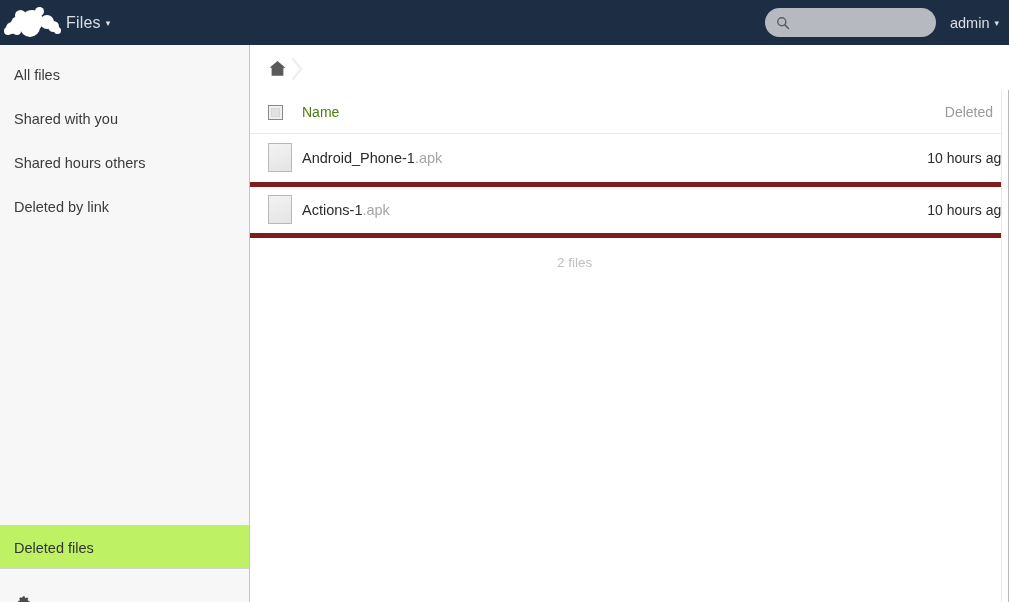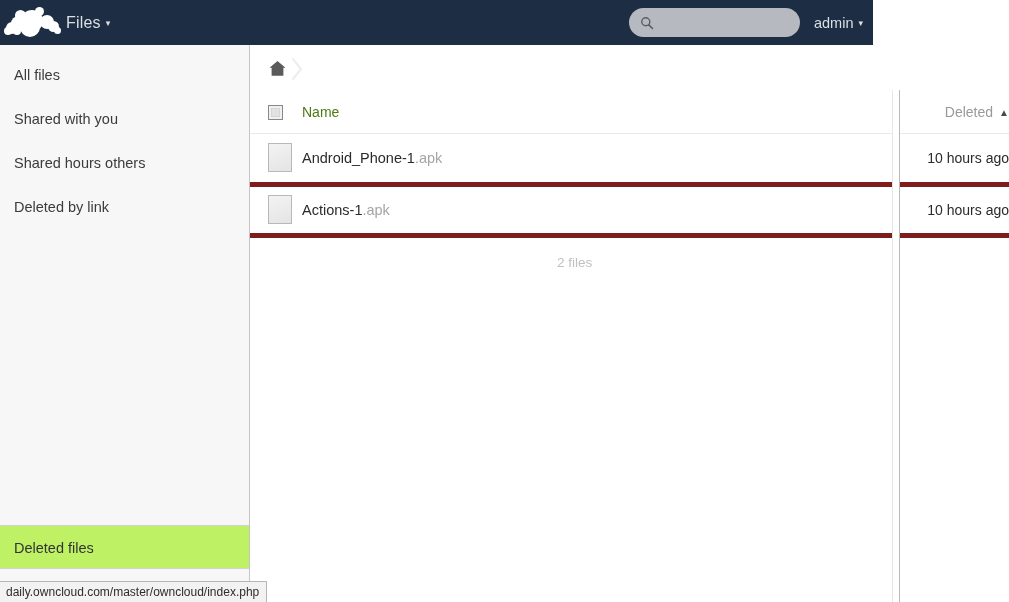--- a/index.html
+++ b/index.html
@@ -18,21 +18,21 @@
     position: relative;
     width: 1009px;
     height: 602px;
     overflow: hidden;
   }
 
   
   .header {
     position: absolute;
     top: 0; left: 0;
-    width: 873px;
+    width: 1009px;
     height: 45px;
     background: #1d2d44;
     display: flex;
     align-items: center;
     z-index: 20;
   }
   .logo-wrap {
     width: 66px;
     height: 45px;
     display: flex;
@@ -123,21 +123,21 @@
     display: flex;
     align-items: center;
     gap: 5px;
     cursor: pointer;
   }
 
   
   .body-area {
     position: absolute;
     top: 45px; left: 0;
-    width: 900px;
+    width: 1009px;
     height: 557px;
     border-radius: 15px;
   }
 
   
   .sidebar {
     position: absolute;
     top: 0; left: 0;
     width: 250px;
     height: 557px;
@@ -507,15 +507,14 @@
       </table>
 
       <div class="summary">2 files</div>
 
     </div>
 
     <div class="right-edge"></div>
 
   </div>
 
-  <div class="statusbar">daily.owncloud.com/master/owncloud/index.php</div>
 
 </div>
 
 </body></html>

